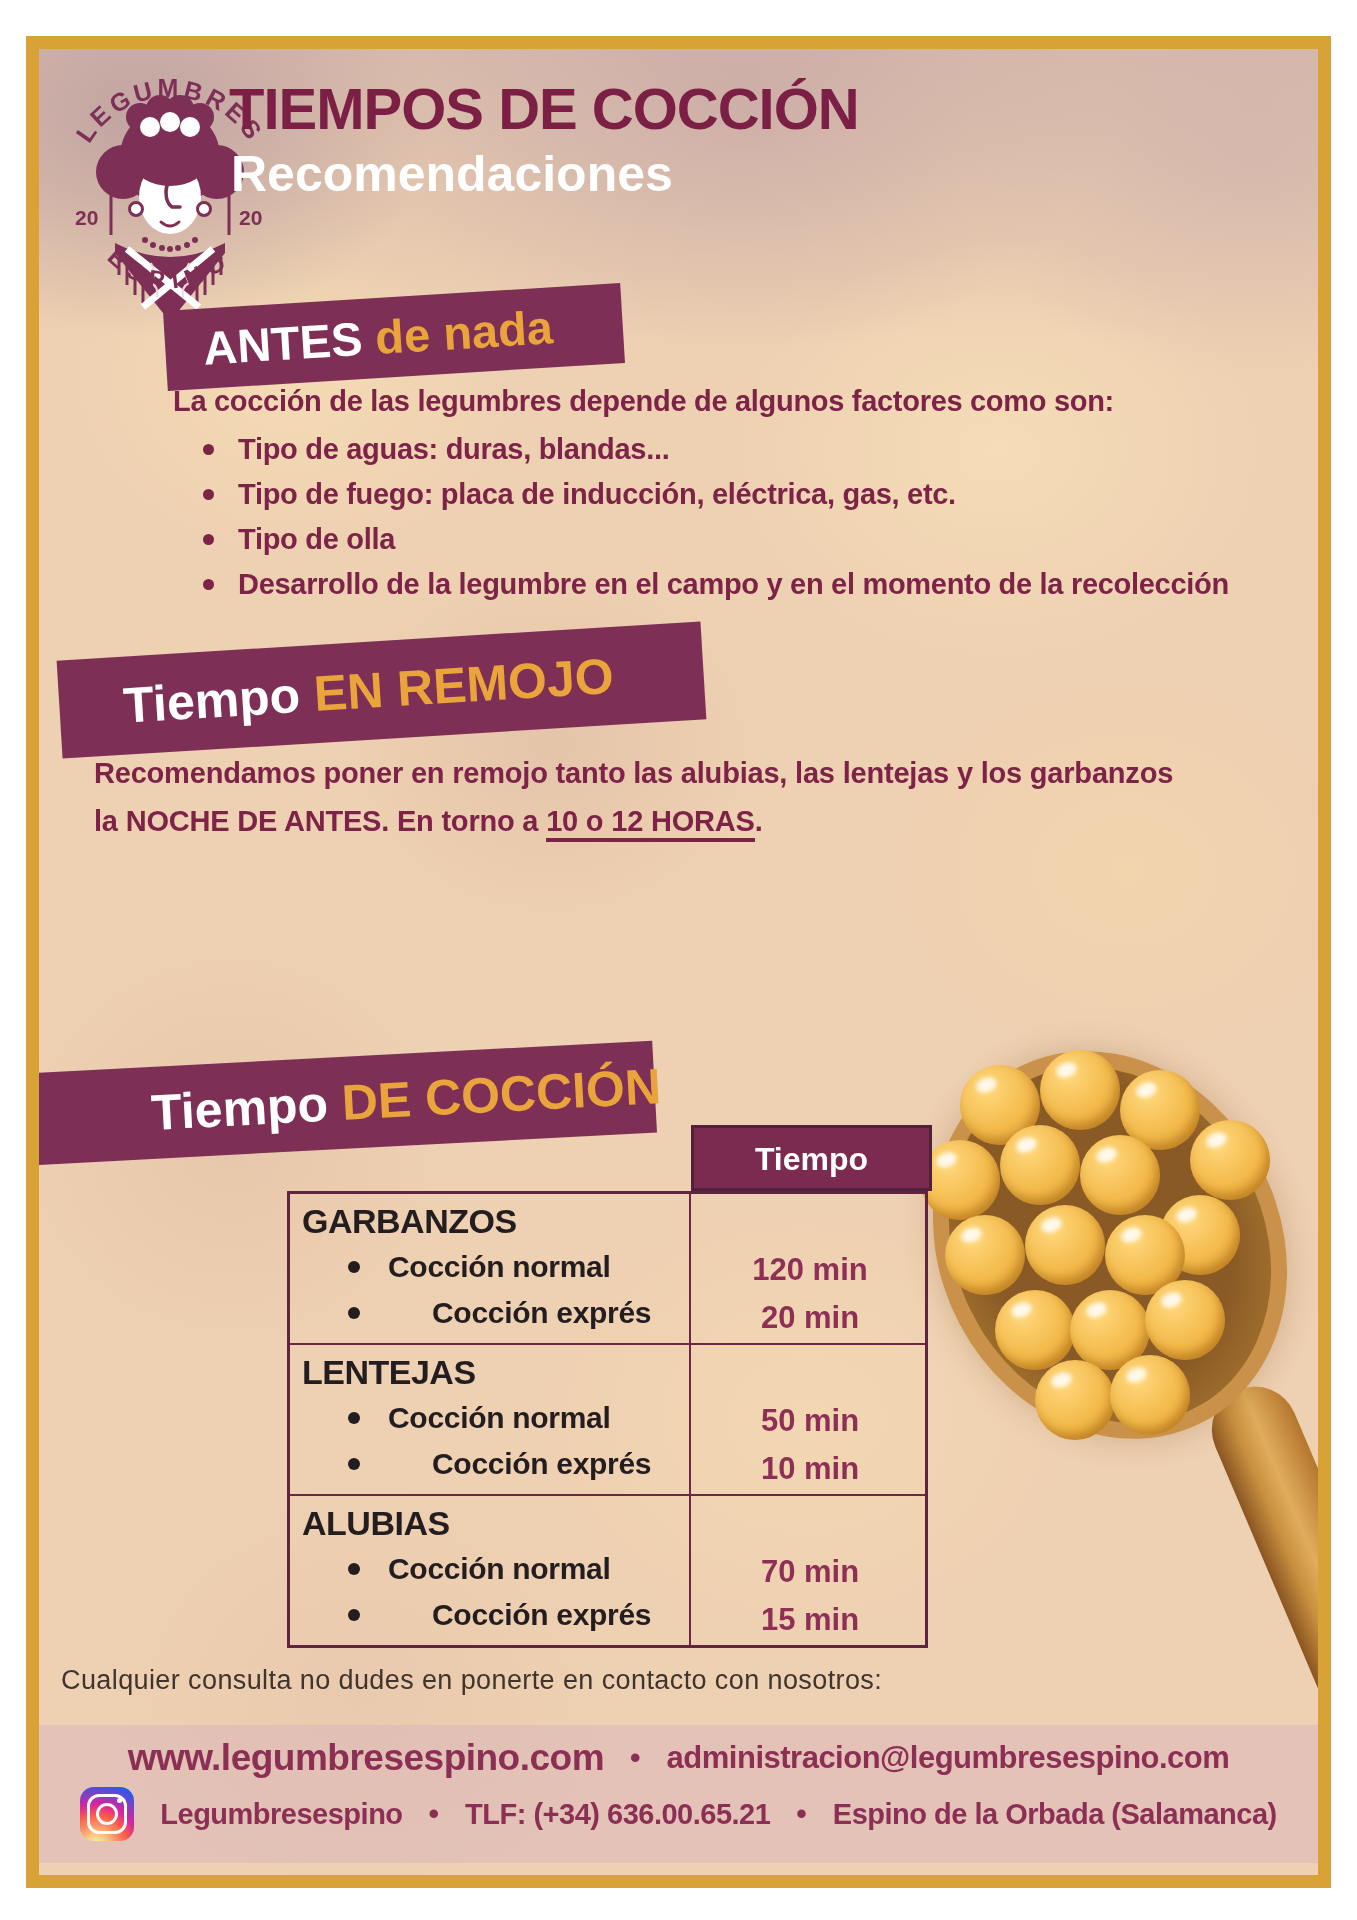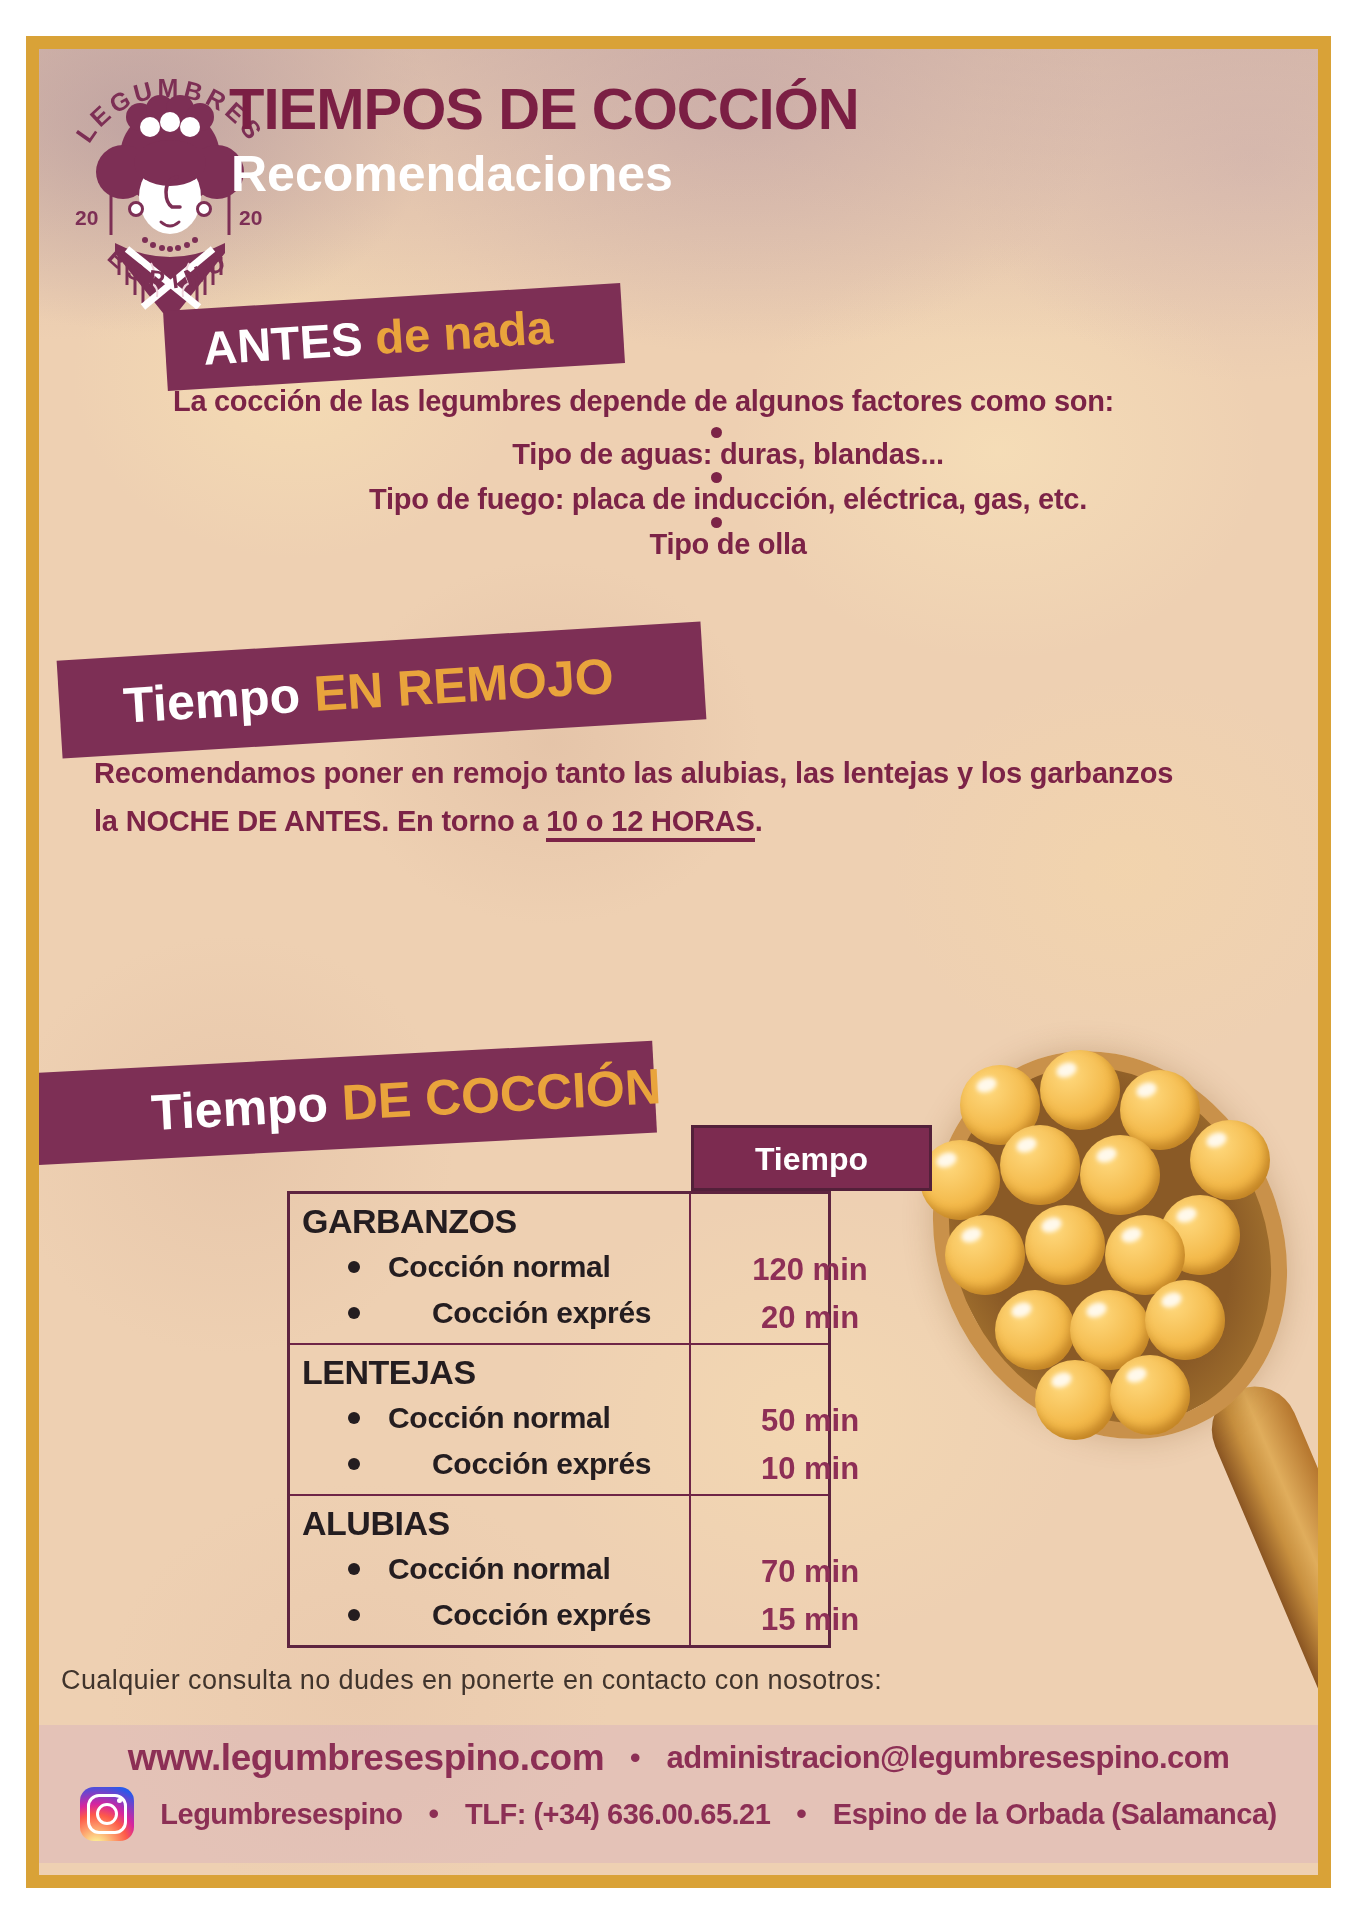--- a/index.html
+++ b/index.html
@@ -39,32 +39,32 @@
   .banner-antes{left:126px;top:248px;width:458px;height:80px;line-height:80px;
     padding-left:38px;font-size:47px;transform:rotate(-3.5deg);}
   .banner-remojo{left:20px;top:592px;width:645px;height:98px;line-height:98px;
     padding-left:64px;font-size:50px;transform:rotate(-3.5deg);}
   .banner-coccion{left:-12px;top:1008px;width:628px;height:92px;line-height:92px;
     padding-left:124px;font-size:50px;transform:rotate(-3deg);}
 
   
   .intro{left:134px;top:336px;font-size:29px;font-weight:700;color:#7c2347;letter-spacing:-0.3px;}
   .bullets{left:164px;top:378px;width:1050px;}
-  .b-item{display:flex;align-items:center;height:45px;font-size:29px;font-weight:700;color:#7c2347;letter-spacing:-0.3px;flex-direction:column;}
+  .b-item{display:flex;align-items:center;height:45px;font-size:29px;font-weight:700;color:#7c2347;letter-spacing:-0.3px;}
   .b-dot{width:11px;height:11px;border-radius:50%;background:#7c2347;margin-right:24px;flex:0 0 auto;}
 
   .para2{left:55px;top:700px;font-size:29px;font-weight:700;color:#7c2347;line-height:48px;letter-spacing:-0.2px;}
   .u{border-bottom:4px solid #7c2347;padding-bottom:1px;}
 
   
   .table{left:248px;top:1076px;width:648px;z-index:3;}
   .t-header{position:absolute;left:404px;top:0;width:241px;height:66px;box-sizing:border-box;
     background:#7c2b50;border:3px solid #53203a;color:#fff;font-size:32px;font-weight:700;
     text-align:center;line-height:62px;}
-  .t-body{position:absolute;left:0;top:66px;width:544px;border:3px solid #5e2440;box-sizing:border-box;}
+  .t-body{position:absolute;left:0;top:66px;width:641px;border:3px solid #5e2440;box-sizing:border-box;}
   .group{display:grid;grid-template-columns:401px 238px;height:149px;}
   .group + .group{border-top:2px solid #6f2547;}
   .g-left{position:relative;border-right:2px solid #6f2547;}
   .g-title{position:absolute;left:12px;top:8px;font-size:34px;font-weight:700;color:#241d20;letter-spacing:-0.5px;}
   .g-row{position:absolute;left:58px;display:flex;align-items:center;font-size:30px;font-weight:700;color:#241d20;letter-spacing:-0.3px;}
   .g-row .b-dot{background:#241d20;width:12px;height:12px;margin-right:28px;}
   .r1{top:56px;} .r2{top:102px;gap:44px;}
   .g-time{position:relative;border-radius:18px;}
   .t-val{position:absolute;width:100%;text-align:center;font-size:31px;font-weight:700;color:#8e2f56;}
   .tv1{top:58px;} .tv2{top:106px;}
@@ -198,20 +198,24 @@
         <span>Tipo de aguas: duras, blandas...</span>
       </div>
       <div class="b-item">
         <span class="b-dot"></span>
         <span>Tipo de fuego: placa de inducción, eléctrica, gas, etc.</span>
       </div>
       <div class="b-item">
         <span class="b-dot"></span>
         <span>Tipo de olla</span>
       </div>
+      <div class="b-item">
+        <span class="b-dot"></span>
+        <span>Desarrollo de la legumbre en el campo y en el momento de la recolección</span>
+      </div>
     </div>
 
     <div class="banner banner-remojo">
       <span>Tiempo</span>
       <span class="yellow"> </span><span class="yellow">EN REMOJO</span>
     </div>
     <div class="para2">
       <div>Recomendamos poner en remojo tanto las alubias, las lentejas y los garbanzos</div>
       <div><span>la NOCHE DE ANTES. En torno a </span><span class="u">10 o 12 HORAS</span><span>.</span></div>
     </div>

